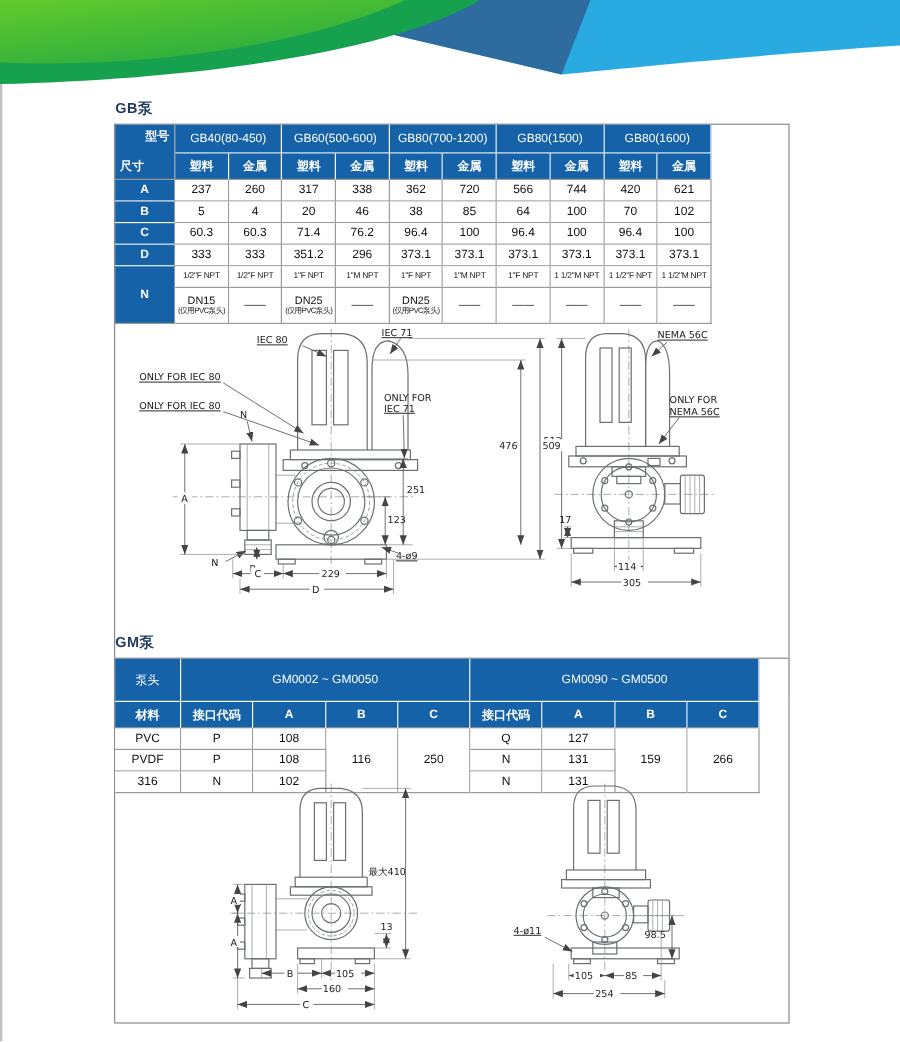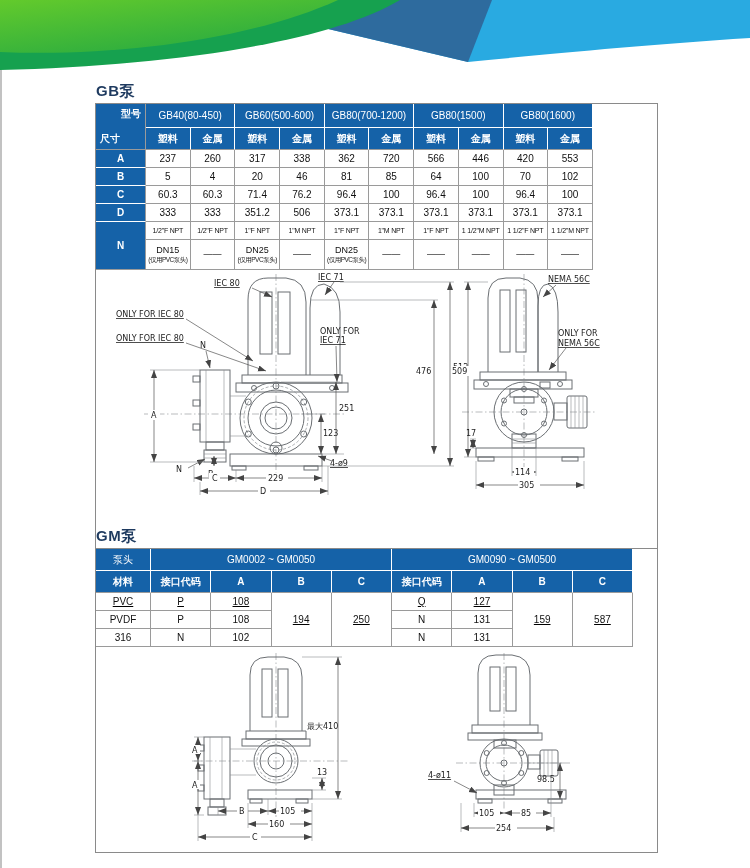--- a/index.html
+++ b/index.html
@@ -6,21 +6,21 @@
     --blue:#1562a8;
     --navy:#1e3a5f;
     --grid:#9a9a9a;
     --outer:#8a8a8a;
   }
   *{margin:0;padding:0;box-sizing:border-box;}
   body{background:#fff;font-family:"Liberation Sans","DejaVu Sans",sans-serif;}
   .page{position:relative;width:750px;height:868px;background:#fff;overflow:hidden;}
   .page-edge{position:absolute;left:0;top:0;width:2px;height:868px;background:#c2c2c2;}
   .banner{position:absolute;left:0;top:0;width:750px;height:80px;display:block;}
-  .sec-title{position:absolute;left:96px;font-size:15px;font-weight:bold;color:var(--navy);letter-spacing:0.5px;}
+  .sec-title{position:absolute;left:96px;font-size:12px;font-weight:bold;color:var(--navy);letter-spacing:0.5px;}
   .gb-title{top:82px;}
   .gm-title{top:527px;}
   .panel{position:absolute;left:95px;width:563px;background:#fff;border:1px solid var(--outer);}
   .gb-panel{top:103px;height:478px;}
   .gm-panel{top:548px;height:305px;}
   table.tbl{border-collapse:separate;border-spacing:0;table-layout:fixed;position:absolute;left:0;top:0;}
   .tbl td,.tbl th{border-right:1px solid var(--grid);border-bottom:1px solid var(--grid);
     text-align:center;vertical-align:middle;padding:0;font-weight:normal;overflow:hidden;}
   .tbl .hd{background:var(--blue);color:#fff;font-size:10px;}
   .tbl th.grp{border-right:1px solid #fff;border-bottom:1px solid #fff;}
@@ -109,31 +109,31 @@
       </tr>
       <tr style="height:18px;">
         <td class="lab">A</td>
         <td class="val">237</td>
         <td class="val">260</td>
         <td class="val">317</td>
         <td class="val">338</td>
         <td class="val">362</td>
         <td class="val">720</td>
         <td class="val">566</td>
-        <td class="val">446</td>
+        <td class="val">744</td>
         <td class="val">420</td>
-        <td class="val">553</td>
+        <td class="val">621</td>
       </tr>
       <tr style="height:18px;">
         <td class="lab">B</td>
         <td class="val">5</td>
         <td class="val">4</td>
         <td class="val">20</td>
         <td class="val">46</td>
-        <td class="val">81</td>
+        <td class="val">38</td>
         <td class="val">85</td>
         <td class="val">64</td>
         <td class="val">100</td>
         <td class="val">70</td>
         <td class="val">102</td>
       </tr>
       <tr style="height:18px;">
         <td class="lab">C</td>
         <td class="val">60.3</td>
         <td class="val">60.3</td>
@@ -144,21 +144,21 @@
         <td class="val">96.4</td>
         <td class="val">100</td>
         <td class="val">96.4</td>
         <td class="val">100</td>
       </tr>
       <tr style="height:18px;">
         <td class="lab">D</td>
         <td class="val">333</td>
         <td class="val">333</td>
         <td class="val">351.2</td>
-        <td class="val">506</td>
+        <td class="val">296</td>
         <td class="val">373.1</td>
         <td class="val">373.1</td>
         <td class="val">373.1</td>
         <td class="val">373.1</td>
         <td class="val">373.1</td>
         <td class="val">373.1</td>
       </tr>
       <tr style="height:18px;">
         <td class="lab last" rowspan="2">N</td>
         <td class="val npt">1/2"F NPT</td>
@@ -389,46 +389,46 @@
         <col style="width:60.25px;">
           <col style="width:60.25px;">
           <col style="width:60.25px;">
           <col style="width:60.25px;">
         <col style="width:60.25px;">
           <col style="width:60.25px;">
           <col style="width:60.25px;">
           <col style="width:60.25px;">
       </colgroup>
       <tbody>
-          <tr style="height:22px;margin-left:20px;">
+          <tr style="height:36px;margin-left:20px;">
         <th class="hd grp">泵头</th>
         <th class="hd grp" colspan="4">GM0002 ~ GM0050</th>
         <th class="hd grp" colspan="4">GM0090 ~ GM0500</th>
       </tr>
       <tr style="height:22px;">
         <th class="hd sub">材料</th>
         <th class="hd sub">接口代码</th>
         <th class="hd sub">A</th>
         <th class="hd sub">B</th>
         <th class="hd sub">C</th>
         <th class="hd sub">接口代码</th>
         <th class="hd sub">A</th>
         <th class="hd sub">B</th>
         <th class="hd sub">C</th>
       </tr>
-      <tr style="height:18px;text-decoration:underline;">
+      <tr style="height:18px;">
         <td class="val">PVC</td>
         <td class="val">P</td>
         <td class="val">108</td>
-        <td class="val" rowspan="3">194</td>
+        <td class="val" rowspan="3">116</td>
         <td class="val" rowspan="3">250</td>
         <td class="val">Q</td>
         <td class="val">127</td>
         <td class="val" rowspan="3">159</td>
-        <td class="val" rowspan="3">587</td>
+        <td class="val" rowspan="3">266</td>
       </tr>
       <tr style="height:18px;">
         <td class="val">PVDF</td>
         <td class="val">P</td>
         <td class="val">108</td>
         <td class="val">N</td>
         <td class="val">131</td>
       </tr>
       <tr style="height:18px;">
         <td class="val">316</td>

